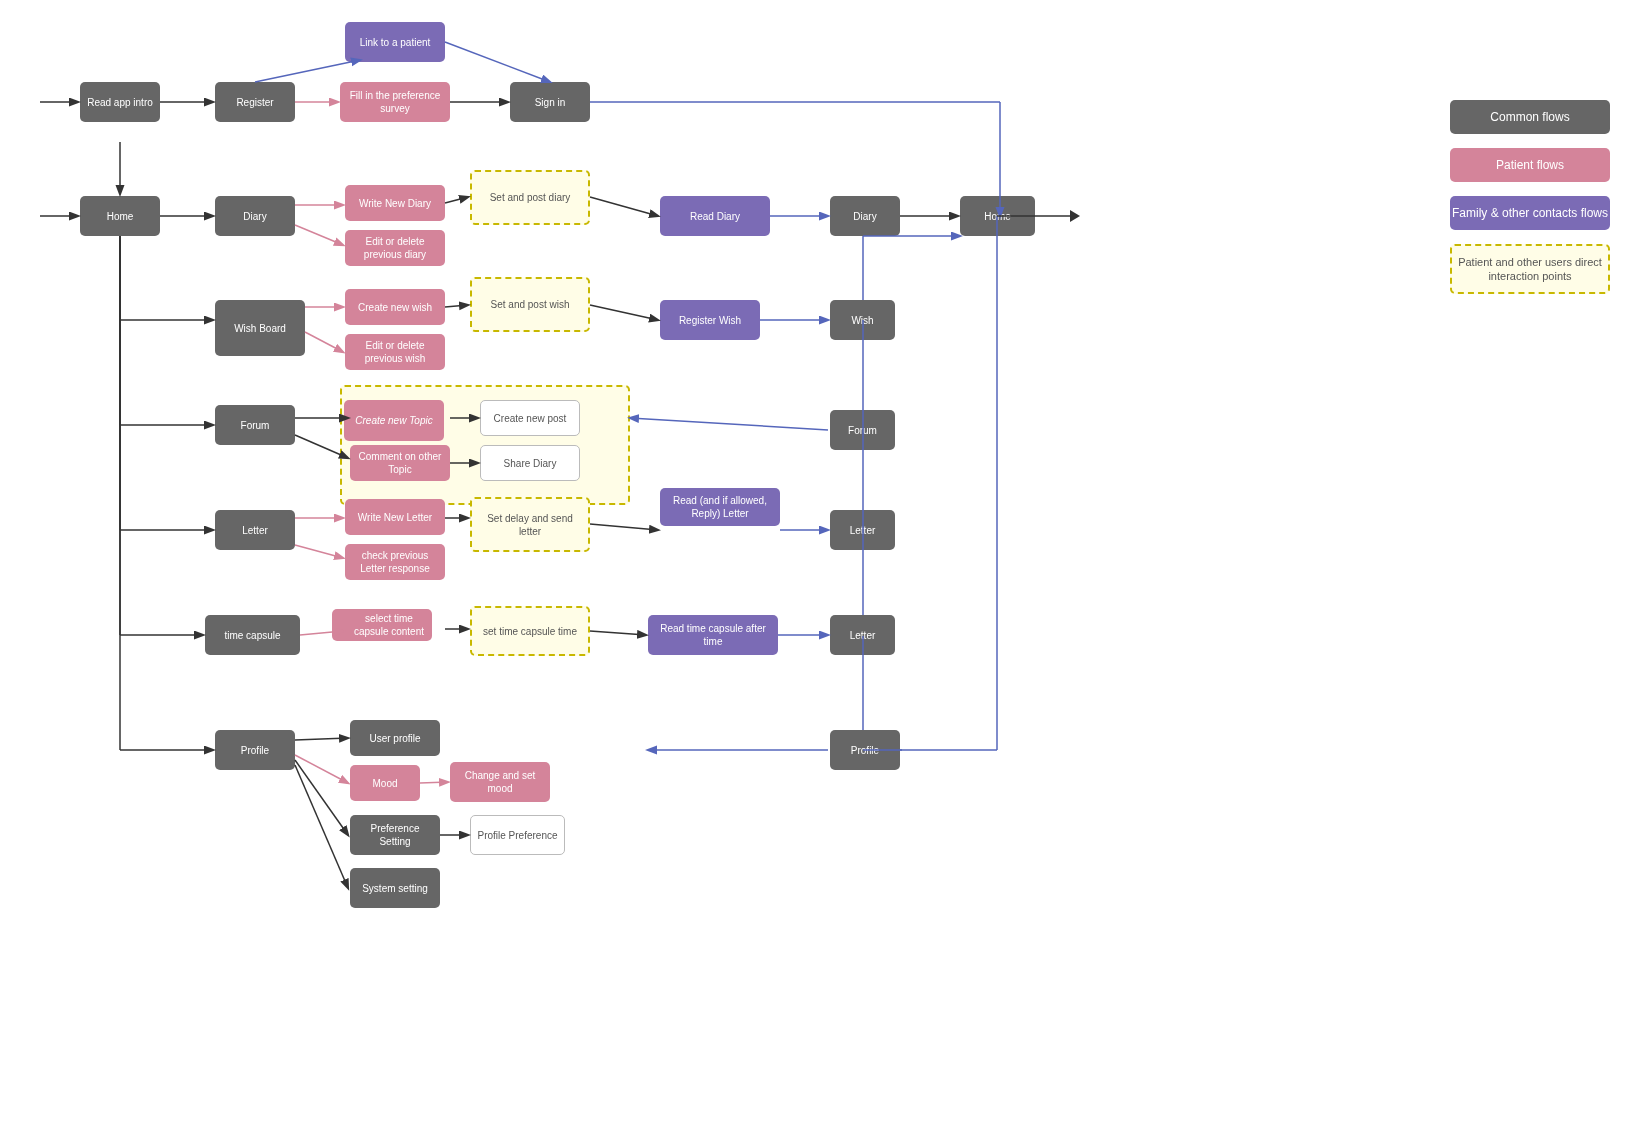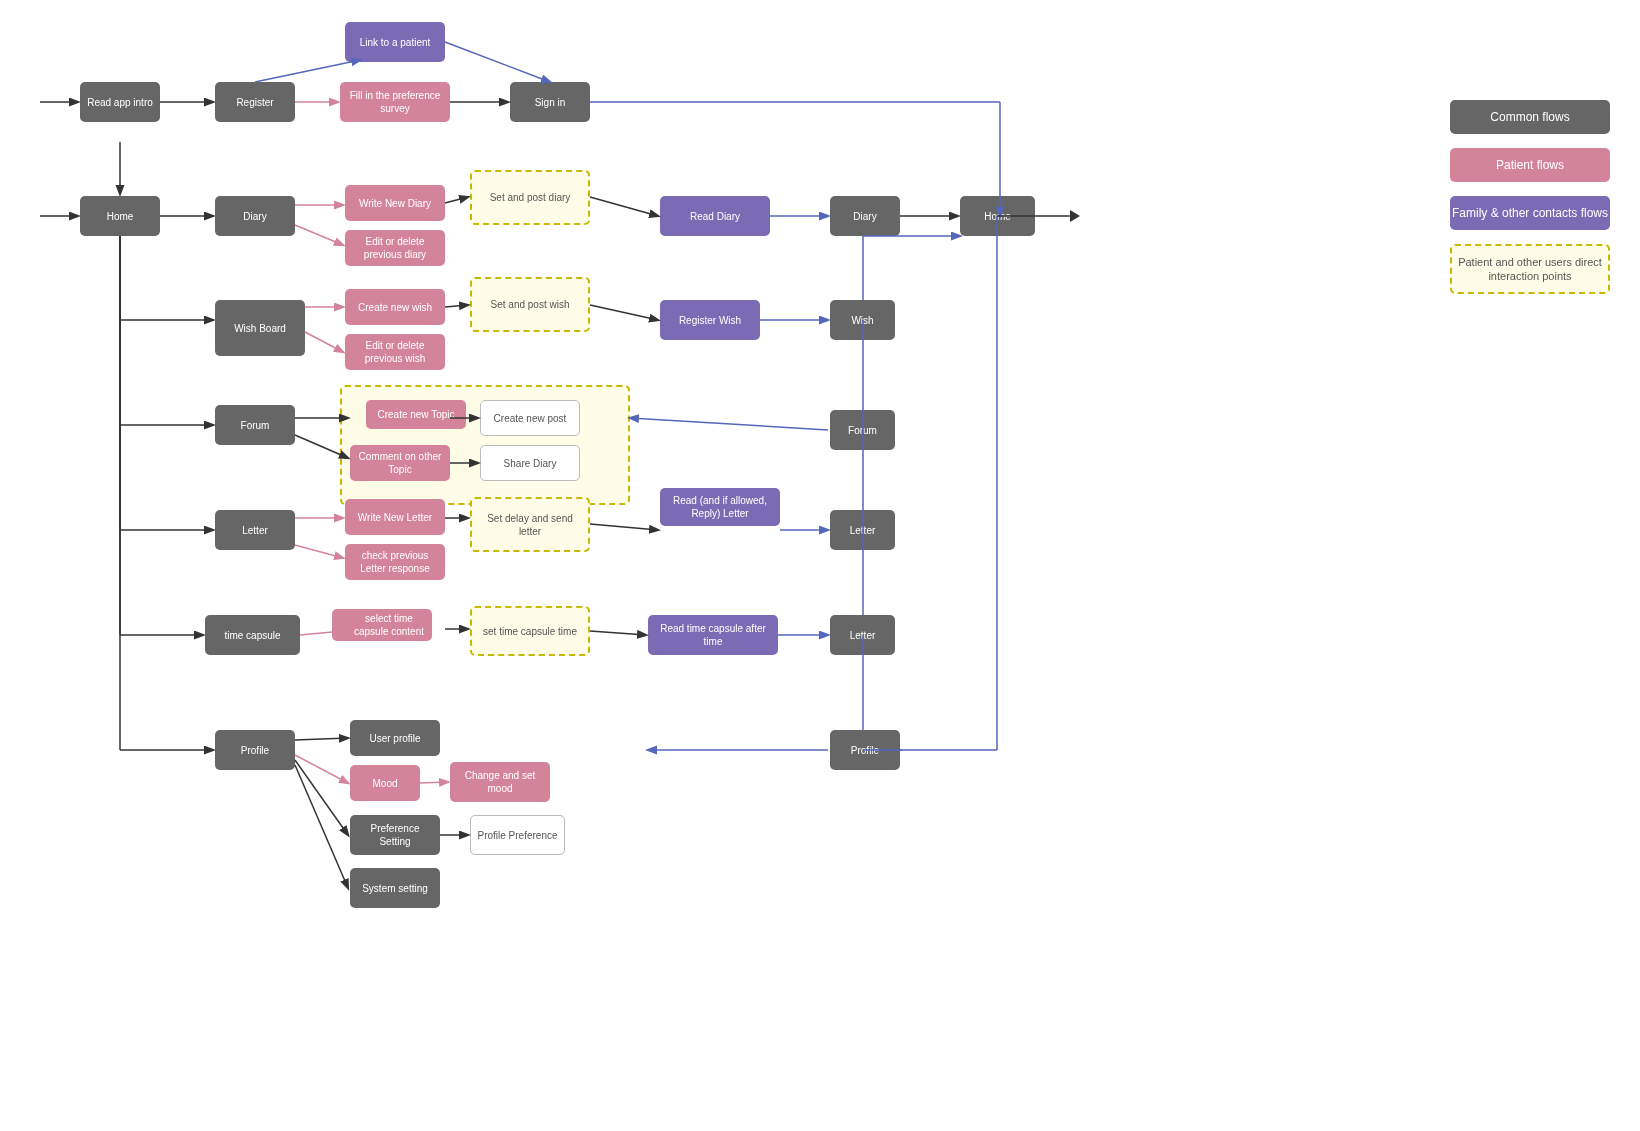--- a/index.html
+++ b/index.html
@@ -143,21 +143,21 @@
   <div class="node node-gray" style="left:215px;top:300px;width:90px;height:56px;">Wish Board</div>
   <div class="node node-pink" style="left:345px;top:289px;width:100px;height:36px;">Create new wish</div>
   <div class="node node-pink" style="left:345px;top:334px;width:100px;height:36px;">Edit or delete previous wish</div>
   <div class="node node-yellow-dashed" style="left:470px;top:277px;width:120px;height:55px;">Set and post wish</div>
   <div class="node node-purple" style="left:660px;top:300px;width:100px;height:40px;">Register Wish</div>
   <div class="node node-gray" style="left:830px;top:300px;width:65px;height:40px;">Wish</div>
 
   <div class="node node-gray" style="left:215px;top:405px;width:80px;height:40px;">Forum</div>
 
   <div class="node node-yellow-dashed" style="left:340px;top:385px;width:290px;height:120px;"></div>
-  <div class="node node-pink" style="left:366px;top:400px;width:100px;height:29px;">Create new Topic</div>
+  <div class="node node-pink" style="left:344px;top:400px;width:100px;height:41px;font-style:italic;">Create new Topic</div>
   <div class="node node-pink" style="left:350px;top:445px;width:100px;height:36px;">Comment on other Topic</div>
   <div class="node node-white" style="left:480px;top:400px;width:100px;height:36px;">Create new post</div>
   <div class="node node-white" style="left:480px;top:445px;width:100px;height:36px;">Share Diary</div>
   <div class="node node-gray" style="left:830px;top:410px;width:65px;height:40px;">Forum</div>
 
   <div class="node node-gray" style="left:215px;top:510px;width:80px;height:40px;">Letter</div>
   <div class="node node-pink" style="left:345px;top:499px;width:100px;height:36px;">Write New Letter</div>
   <div class="node node-pink" style="left:345px;top:544px;width:100px;height:36px;">check previous Letter response</div>
   <div class="node node-yellow-dashed" style="left:470px;top:497px;width:120px;height:55px;">Set delay and send letter</div>
   <div class="node node-purple" style="left:660px;top:488px;width:120px;height:38px;">Read (and if allowed, Reply) Letter</div>

